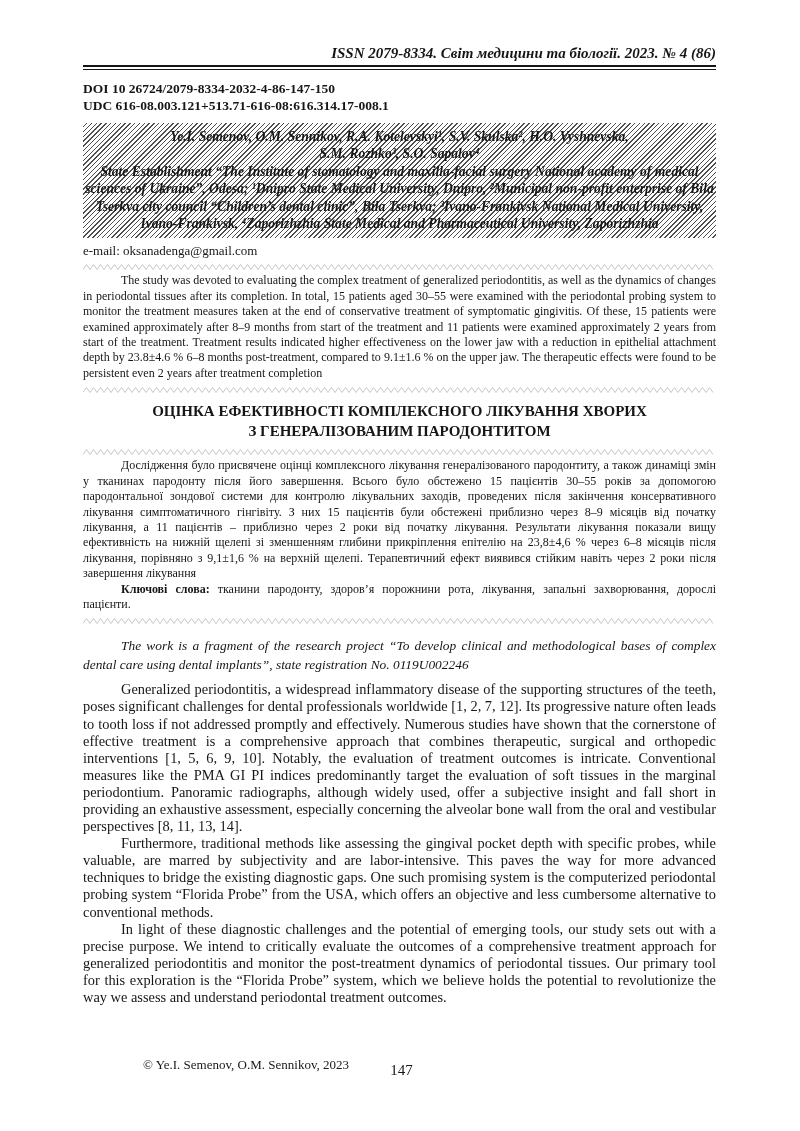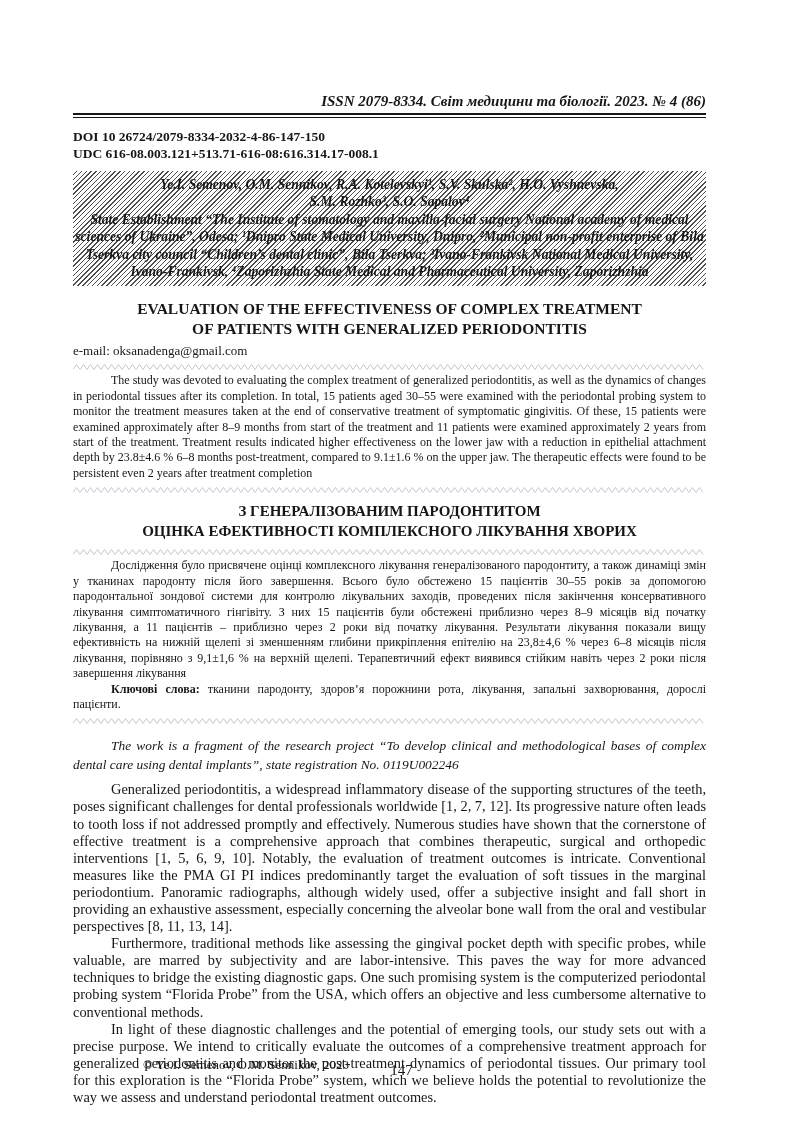--- a/index.html
+++ b/index.html
@@ -4,21 +4,21 @@
 <style>
   html,body{margin:0;padding:0;background:#e8e8e8;}
   .page{
     position:relative;
     width:800px;height:1131px;
     background:#ffffff;
     overflow:hidden;
     font-family:"Liberation Serif","DejaVu Serif",serif;
     color:#161616;
   }
-  .content{position:absolute;left:73px;top:44px;width:633px;margin-top:48px;}
+  .content{position:absolute;left:83px;top:44px;width:633px;}
 
   .issn{font-size:15px;font-weight:bold;font-style:italic;text-align:right;line-height:18px;}
   .rule{margin-top:3px;height:2px;border-top:2.5px solid #161616;border-bottom:1px solid #161616;}
   .doi{margin-top:11px;font-size:13.5px;font-weight:bold;line-height:16px;}
   .udc{margin-top:1px;font-size:13.5px;font-weight:bold;line-height:16px;}
 
   .hatch{
     margin-top:9px;
     padding:5px 2px 6px 2px;
     background:repeating-linear-gradient(135deg,#ffffff 0px,#ffffff 2.4px,#4d4d4d 2.4px,#4d4d4d 3.4px);
@@ -60,24 +60,20 @@
 
     <div class="doi">DOI 10 26724/2079-8334-2032-4-86-147-150</div>
     <div class="udc">UDC 616-08.003.121+513.71-616-08:616.314.17-008.1</div>
 
     <div class="hatch">
       <div>Ye.I. Semenov, O.M. Sennikov, R.A. Kotelevskyi¹, S.V. Skulska², H.O. Vyshnevska,</div>
       <div>S.M. Rozhko³, S.O. Sapalov⁴</div>
       <div>State Establishment “The Institute of stomatology and maxilla-facial surgery National academy of medical sciences of Ukraine”, Odesa; ¹Dnipro State Medical University, Dnipro, ²Municipal non-profit enterprise of Bila Tserkva city council “Children’s dental clinic”, Bila Tserkva; ³Ivano-Frankivsk National Medical University, Ivano-Frankivsk, ⁴Zaporizhzhia State Medical and Pharmaceutical University, Zaporizhzhia</div>
     </div>
 
-    <div class="title-en">
-      <div>EVALUATION OF THE EFFECTIVENESS OF COMPLEX TREATMENT</div>
-      <div>OF PATIENTS WITH GENERALIZED PERIODONTITIS</div>
-    </div>
 
     <div class="email">e-mail: oksanadenga@gmail.com</div>
 
     <div class="zigzag">
         <svg class="zz" xmlns="http://www.w3.org/2000/svg">
           <polyline points="0,6.5 3.5,1.5 7,6.5 10.5,1.5 14,6.5 17.5,1.5 21,6.5 24.5,1.5 28,6.5 31.5,1.5 35,6.5 38.5,1.5 42,6.5 45.5,1.5 49,6.5 52.5,1.5 56,6.5 59.5,1.5 63,6.5 66.5,1.5 70,6.5 73.5,1.5 77,6.5 80.5,1.5 84,6.5 87.5,1.5 91,6.5 94.5,1.5 98,6.5 101.5,1.5 105,6.5 108.5,1.5 112,6.5 115.5,1.5 119,6.5 122.5,1.5 126,6.5 129.5,1.5 133,6.5 136.5,1.5 140,6.5 143.5,1.5 147,6.5 150.5,1.5 154,6.5 157.5,1.5 161,6.5 164.5,1.5 168,6.5 171.5,1.5 175,6.5 178.5,1.5 182,6.5 185.5,1.5 189,6.5 192.5,1.5 196,6.5 199.5,1.5 203,6.5 206.5,1.5 210,6.5 213.5,1.5 217,6.5 220.5,1.5 224,6.5 227.5,1.5 231,6.5 234.5,1.5 238,6.5 241.5,1.5 245,6.5 248.5,1.5 252,6.5 255.5,1.5 259,6.5 262.5,1.5 266,6.5 269.5,1.5 273,6.5 276.5,1.5 280,6.5 283.5,1.5 287,6.5 290.5,1.5 294,6.5 297.5,1.5 301,6.5 304.5,1.5 308,6.5 311.5,1.5 315,6.5 318.5,1.5 322,6.5 325.5,1.5 329,6.5 332.5,1.5 336,6.5 339.5,1.5 343,6.5 346.5,1.5 350,6.5 353.5,1.5 357,6.5 360.5,1.5 364,6.5 367.5,1.5 371,6.5 374.5,1.5 378,6.5 381.5,1.5 385,6.5 388.5,1.5 392,6.5 395.5,1.5 399,6.5 402.5,1.5 406,6.5 409.5,1.5 413,6.5 416.5,1.5 420,6.5 423.5,1.5 427,6.5 430.5,1.5 434,6.5 437.5,1.5 441,6.5 444.5,1.5 448,6.5 451.5,1.5 455,6.5 458.5,1.5 462,6.5 465.5,1.5 469,6.5 472.5,1.5 476,6.5 479.5,1.5 483,6.5 486.5,1.5 490,6.5 493.5,1.5 497,6.5 500.5,1.5 504,6.5 507.5,1.5 511,6.5 514.5,1.5 518,6.5 521.5,1.5 525,6.5 528.5,1.5 532,6.5 535.5,1.5 539,6.5 542.5,1.5 546,6.5 549.5,1.5 553,6.5 556.5,1.5 560,6.5 563.5,1.5 567,6.5 570.5,1.5 574,6.5 577.5,1.5 581,6.5 584.5,1.5 588,6.5 591.5,1.5 595,6.5 598.5,1.5 602,6.5 605.5,1.5 609,6.5 612.5,1.5 616,6.5 619.5,1.5 623,6.5 626.5,1.5 630,6.5 " fill="none" stroke="#c6c7d1" stroke-width="1"></polyline>
         </svg>
       </div>
 
     <div class="abstract">
@@ -85,22 +81,22 @@
     </div>
 
     <div class="zigzag">
         <svg class="zz" xmlns="http://www.w3.org/2000/svg">
           <polyline points="0,6.5 3.5,1.5 7,6.5 10.5,1.5 14,6.5 17.5,1.5 21,6.5 24.5,1.5 28,6.5 31.5,1.5 35,6.5 38.5,1.5 42,6.5 45.5,1.5 49,6.5 52.5,1.5 56,6.5 59.5,1.5 63,6.5 66.5,1.5 70,6.5 73.5,1.5 77,6.5 80.5,1.5 84,6.5 87.5,1.5 91,6.5 94.5,1.5 98,6.5 101.5,1.5 105,6.5 108.5,1.5 112,6.5 115.5,1.5 119,6.5 122.5,1.5 126,6.5 129.5,1.5 133,6.5 136.5,1.5 140,6.5 143.5,1.5 147,6.5 150.5,1.5 154,6.5 157.5,1.5 161,6.5 164.5,1.5 168,6.5 171.5,1.5 175,6.5 178.5,1.5 182,6.5 185.5,1.5 189,6.5 192.5,1.5 196,6.5 199.5,1.5 203,6.5 206.5,1.5 210,6.5 213.5,1.5 217,6.5 220.5,1.5 224,6.5 227.5,1.5 231,6.5 234.5,1.5 238,6.5 241.5,1.5 245,6.5 248.5,1.5 252,6.5 255.5,1.5 259,6.5 262.5,1.5 266,6.5 269.5,1.5 273,6.5 276.5,1.5 280,6.5 283.5,1.5 287,6.5 290.5,1.5 294,6.5 297.5,1.5 301,6.5 304.5,1.5 308,6.5 311.5,1.5 315,6.5 318.5,1.5 322,6.5 325.5,1.5 329,6.5 332.5,1.5 336,6.5 339.5,1.5 343,6.5 346.5,1.5 350,6.5 353.5,1.5 357,6.5 360.5,1.5 364,6.5 367.5,1.5 371,6.5 374.5,1.5 378,6.5 381.5,1.5 385,6.5 388.5,1.5 392,6.5 395.5,1.5 399,6.5 402.5,1.5 406,6.5 409.5,1.5 413,6.5 416.5,1.5 420,6.5 423.5,1.5 427,6.5 430.5,1.5 434,6.5 437.5,1.5 441,6.5 444.5,1.5 448,6.5 451.5,1.5 455,6.5 458.5,1.5 462,6.5 465.5,1.5 469,6.5 472.5,1.5 476,6.5 479.5,1.5 483,6.5 486.5,1.5 490,6.5 493.5,1.5 497,6.5 500.5,1.5 504,6.5 507.5,1.5 511,6.5 514.5,1.5 518,6.5 521.5,1.5 525,6.5 528.5,1.5 532,6.5 535.5,1.5 539,6.5 542.5,1.5 546,6.5 549.5,1.5 553,6.5 556.5,1.5 560,6.5 563.5,1.5 567,6.5 570.5,1.5 574,6.5 577.5,1.5 581,6.5 584.5,1.5 588,6.5 591.5,1.5 595,6.5 598.5,1.5 602,6.5 605.5,1.5 609,6.5 612.5,1.5 616,6.5 619.5,1.5 623,6.5 626.5,1.5 630,6.5 " fill="none" stroke="#c6c7d1" stroke-width="1"></polyline>
         </svg>
       </div>
 
 
     <div class="ua-title">
+      <div>ОЦІНКА ЕФЕКТИВНОСТІ КОМПЛЕКСНОГО ЛІКУВАННЯ ХВОРИХ</div>
       <div>З ГЕНЕРАЛІЗОВАНИМ ПАРОДОНТИТОМ</div>
-      <div>ОЦІНКА ЕФЕКТИВНОСТІ КОМПЛЕКСНОГО ЛІКУВАННЯ ХВОРИХ</div>
     </div>
 
     <div class="zigzag" style="margin-top:7px;">
         <svg class="zz" xmlns="http://www.w3.org/2000/svg">
           <polyline points="0,6.5 3.5,1.5 7,6.5 10.5,1.5 14,6.5 17.5,1.5 21,6.5 24.5,1.5 28,6.5 31.5,1.5 35,6.5 38.5,1.5 42,6.5 45.5,1.5 49,6.5 52.5,1.5 56,6.5 59.5,1.5 63,6.5 66.5,1.5 70,6.5 73.5,1.5 77,6.5 80.5,1.5 84,6.5 87.5,1.5 91,6.5 94.5,1.5 98,6.5 101.5,1.5 105,6.5 108.5,1.5 112,6.5 115.5,1.5 119,6.5 122.5,1.5 126,6.5 129.5,1.5 133,6.5 136.5,1.5 140,6.5 143.5,1.5 147,6.5 150.5,1.5 154,6.5 157.5,1.5 161,6.5 164.5,1.5 168,6.5 171.5,1.5 175,6.5 178.5,1.5 182,6.5 185.5,1.5 189,6.5 192.5,1.5 196,6.5 199.5,1.5 203,6.5 206.5,1.5 210,6.5 213.5,1.5 217,6.5 220.5,1.5 224,6.5 227.5,1.5 231,6.5 234.5,1.5 238,6.5 241.5,1.5 245,6.5 248.5,1.5 252,6.5 255.5,1.5 259,6.5 262.5,1.5 266,6.5 269.5,1.5 273,6.5 276.5,1.5 280,6.5 283.5,1.5 287,6.5 290.5,1.5 294,6.5 297.5,1.5 301,6.5 304.5,1.5 308,6.5 311.5,1.5 315,6.5 318.5,1.5 322,6.5 325.5,1.5 329,6.5 332.5,1.5 336,6.5 339.5,1.5 343,6.5 346.5,1.5 350,6.5 353.5,1.5 357,6.5 360.5,1.5 364,6.5 367.5,1.5 371,6.5 374.5,1.5 378,6.5 381.5,1.5 385,6.5 388.5,1.5 392,6.5 395.5,1.5 399,6.5 402.5,1.5 406,6.5 409.5,1.5 413,6.5 416.5,1.5 420,6.5 423.5,1.5 427,6.5 430.5,1.5 434,6.5 437.5,1.5 441,6.5 444.5,1.5 448,6.5 451.5,1.5 455,6.5 458.5,1.5 462,6.5 465.5,1.5 469,6.5 472.5,1.5 476,6.5 479.5,1.5 483,6.5 486.5,1.5 490,6.5 493.5,1.5 497,6.5 500.5,1.5 504,6.5 507.5,1.5 511,6.5 514.5,1.5 518,6.5 521.5,1.5 525,6.5 528.5,1.5 532,6.5 535.5,1.5 539,6.5 542.5,1.5 546,6.5 549.5,1.5 553,6.5 556.5,1.5 560,6.5 563.5,1.5 567,6.5 570.5,1.5 574,6.5 577.5,1.5 581,6.5 584.5,1.5 588,6.5 591.5,1.5 595,6.5 598.5,1.5 602,6.5 605.5,1.5 609,6.5 612.5,1.5 616,6.5 619.5,1.5 623,6.5 626.5,1.5 630,6.5 " fill="none" stroke="#c6c7d1" stroke-width="1"></polyline>
         </svg>
       </div>
 
     <div class="abstract">
       <div class="para">Дослідження було присвячене оцінці комплексного лікування генералізованого пародонтиту, а також динаміці змін у тканинах пародонту після його завершення. Всього було обстежено 15 пацієнтів 30–55 років за допомогою пародонтальної зондової системи для контролю лікувальних заходів, проведених після закінчення консервативного лікування симптоматичного гінгівіту. З них 15 пацієнтів були обстежені приблизно через 8–9 місяців від початку лікування, а 11 пацієнтів – приблизно через 2 роки від початку лікування. Результати лікування показали вищу ефективність на нижній щелепі зі зменшенням глибини прикріплення епітелію на 23,8±4,6 % через 6–8 місяців після лікування, порівняно з 9,1±1,6 % на верхній щелепі. Терапевтичний ефект виявився стійким навіть через 2 роки після завершення лікування</div>

